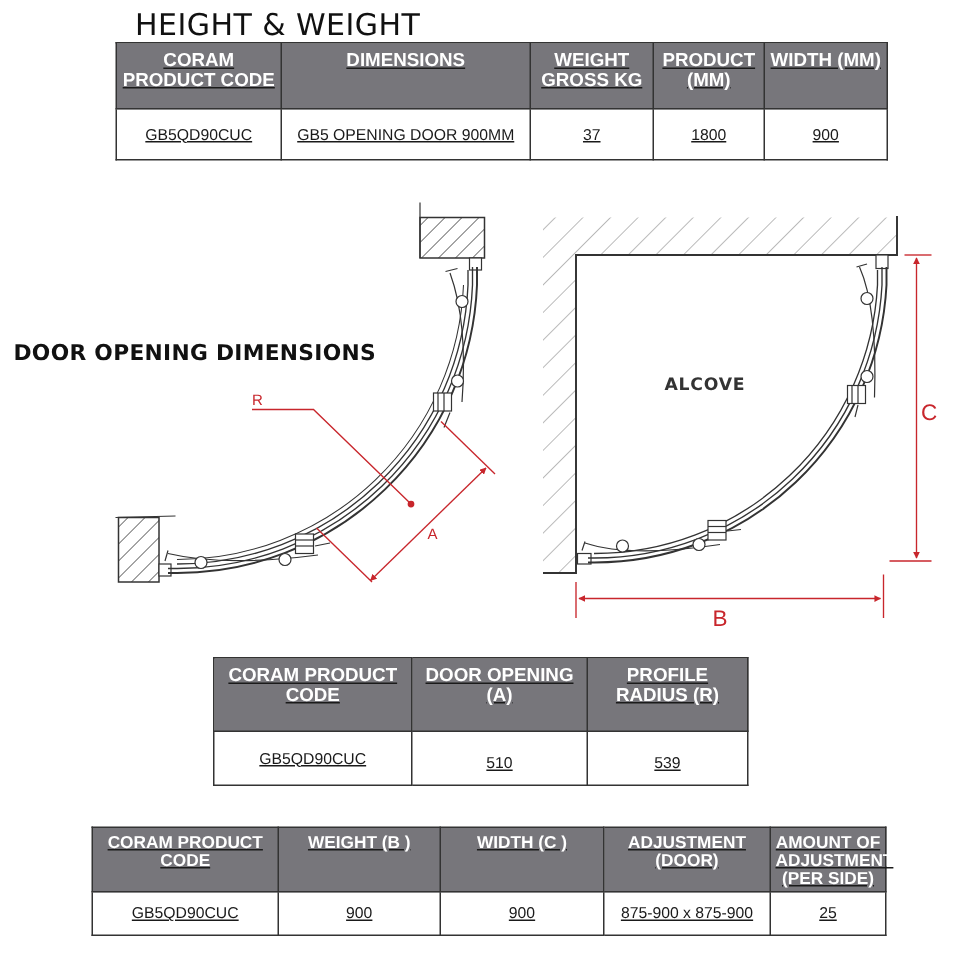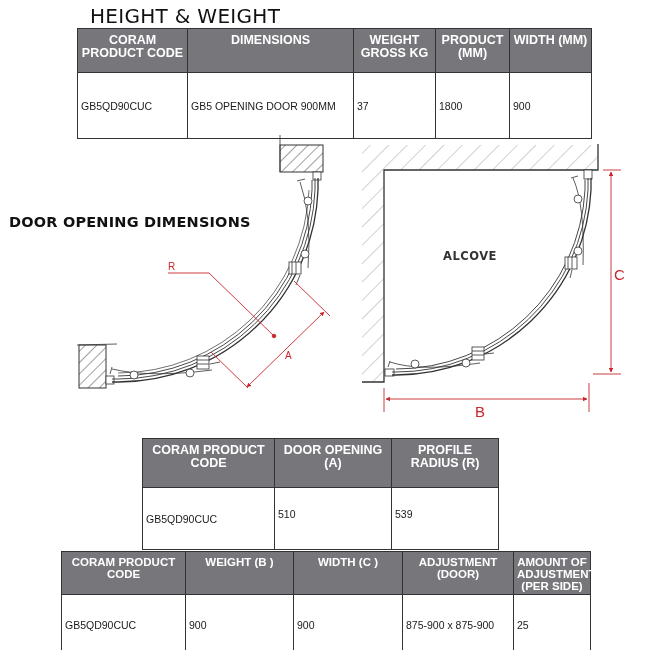--- a/index.html
+++ b/index.html
@@ -1,22 +1,22 @@
 <!DOCTYPE html>
 <html><head>
 <meta charset="utf-8">
 <style>
   html, body { margin: 0; padding: 0; background: #ffffff; }
   body { width: 650px; height: 650px; position: relative; overflow: hidden; font-family: "Liberation Sans", sans-serif; color: #1a1a1a; }
   .title { position: absolute; font-family: "DejaVu Sans", sans-serif; color: #111; white-space: nowrap; }
   #title-hw { left: 90px; top: 4px; font-size: 20px; letter-spacing: 0.3px; }
-  #title-dod { left: 9px; top: 214px; font-size: 14.5px; font-weight: bold; letter-spacing: 0.2px; }
-  table.spec { position: absolute; border-collapse: collapse; table-layout: fixed; }
+  #title-dod { left: 9px; top: 228px; font-size: 14.5px; font-weight: bold; letter-spacing: 0.2px; }
+  table.spec { position: absolute; border-collapse: collapse; table-layout: fixed; text-decoration: underline; }
   table.spec th { background: #77767b; color: #ffffff; font-weight: bold; font-size: 12.5px; line-height: 13px; text-align: center; vertical-align: top; padding: 5px 3px 0 3px; border: 1.5px solid #333; }
-  table.spec td { background: #ffffff; color: #1a1a1a; font-size: 10.5px; text-align: left; vertical-align: middle; border: 1.5px solid #333; padding: 16px 3px; }
+  table.spec td { background: #ffffff; color: #1a1a1a; font-size: 10.5px; text-align: center; vertical-align: middle; border: 1.5px solid #333; padding: 0 3px; }
   #tbl-hw { left: 77px; top: 28px; width: 514px; }
   #tbl-hw th { height: 38px; }
   #tbl-hw td { height: 33px; }
   #tbl-do { left: 142px; top: 438px; width: 356px; }
   #tbl-do th { height: 43px; }
   #tbl-do td { height: 29px; }
   #tbl-adj { left: 61px; top: 551px; width: 529px; }
   #tbl-adj th { height: 38px; font-size: 11.5px; line-height: 12px; padding-top: 4px; }
   #tbl-adj td { height: 28px; }
   svg.diagram { position: absolute; left: 0; top: 0; }

